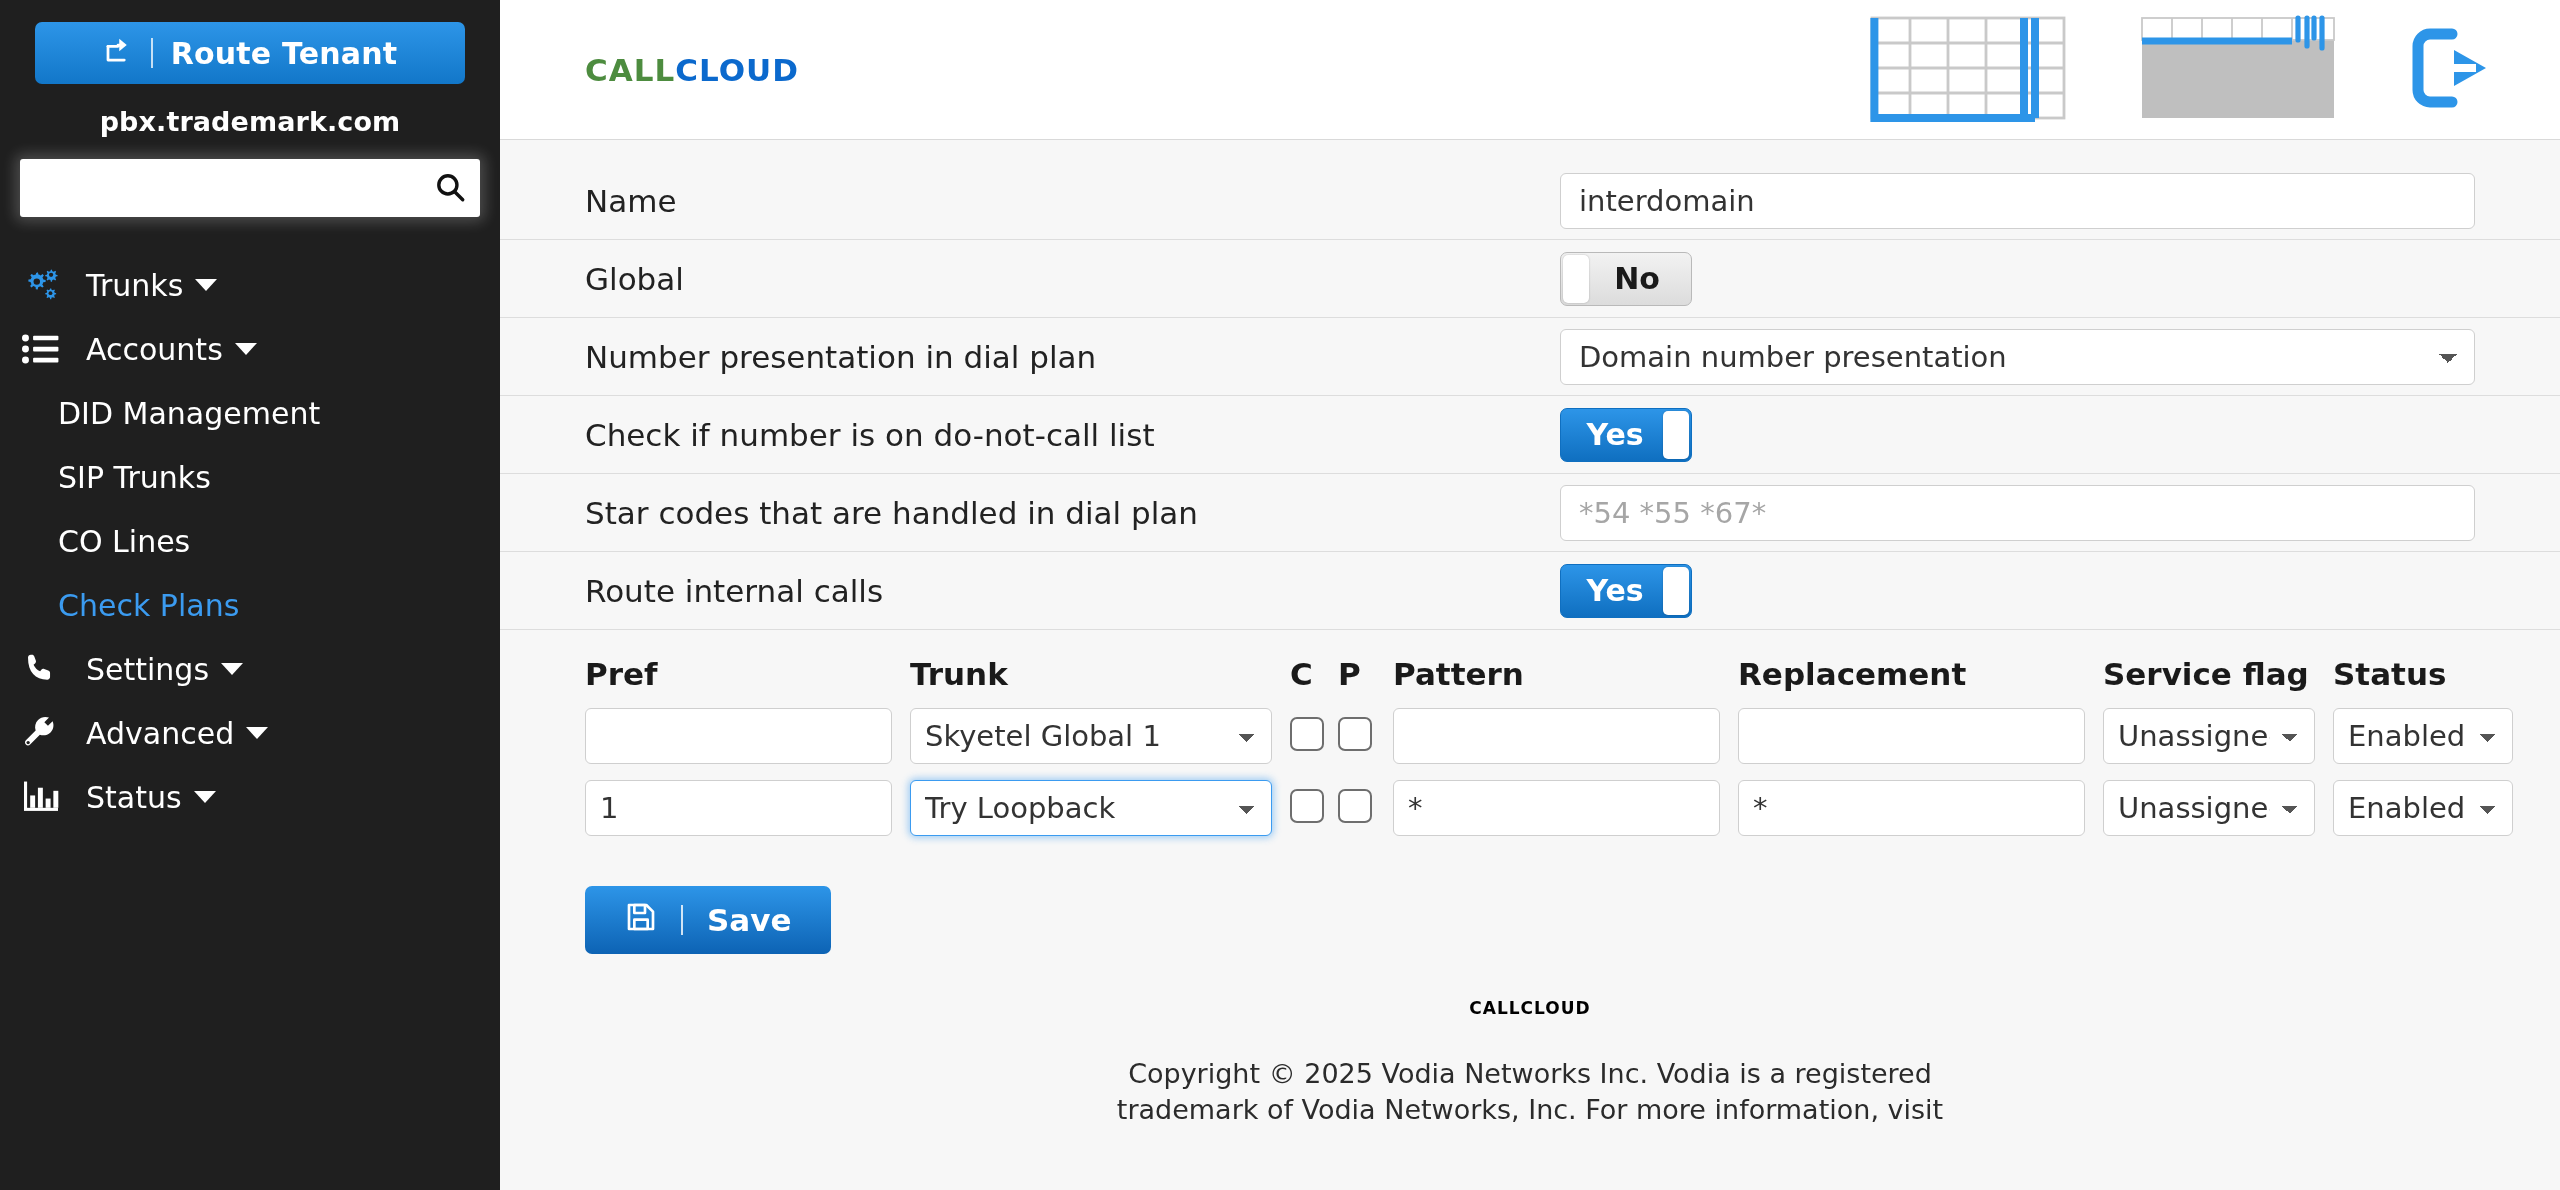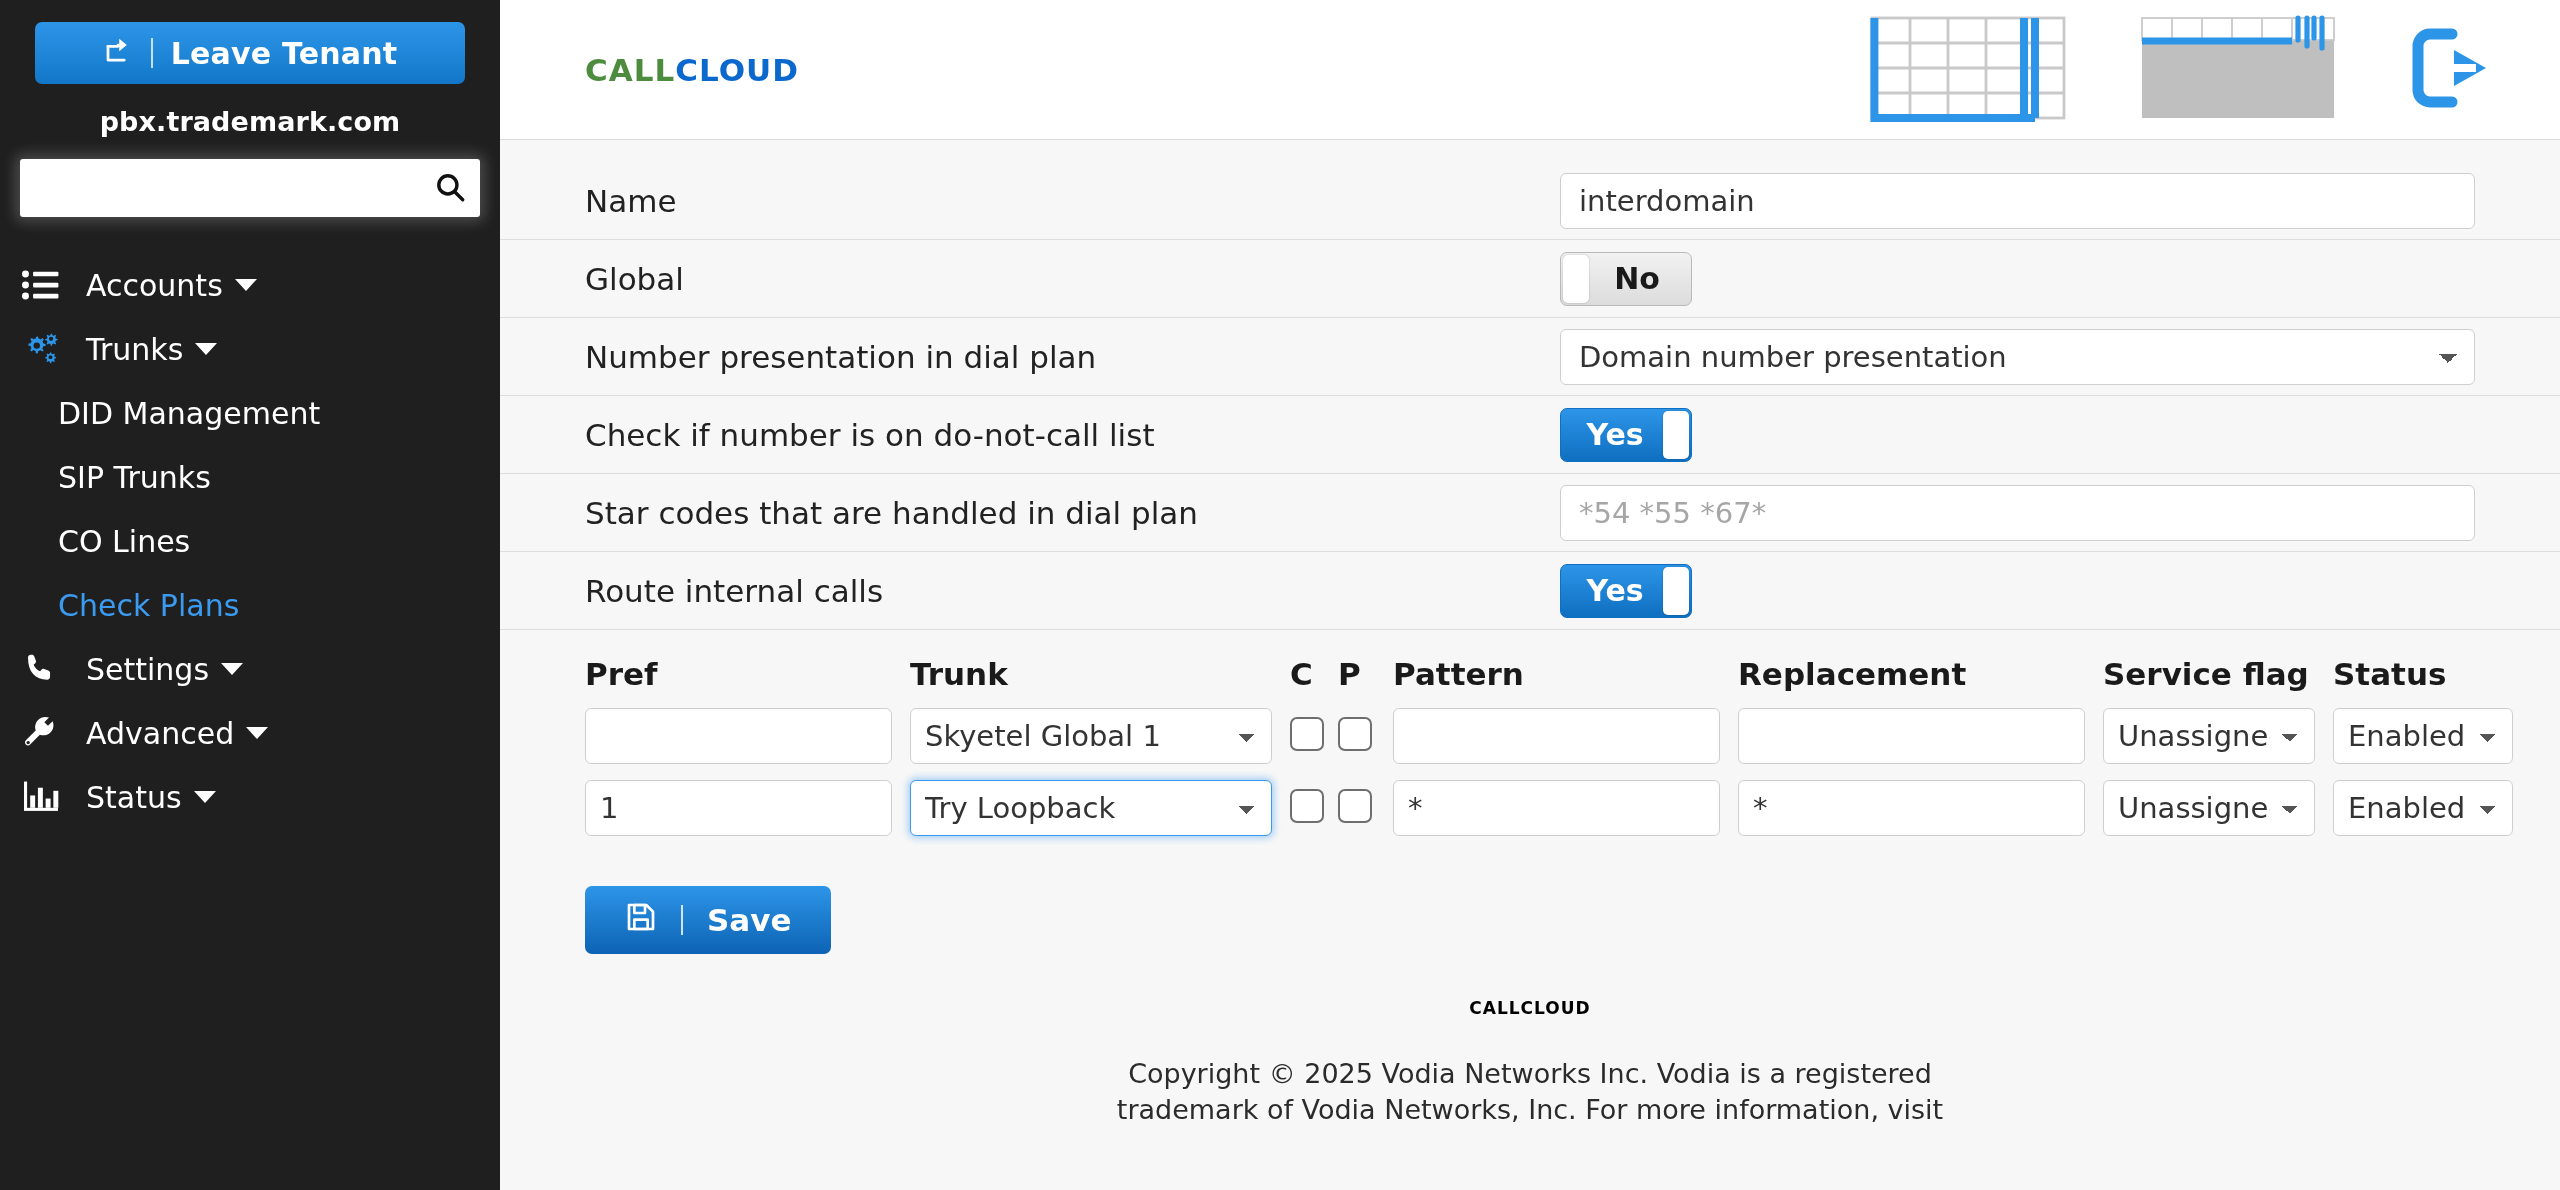--- a/index.html
+++ b/index.html
@@ -356,66 +356,66 @@
     <button class="leave-tenant-btn">
       <span>
         <svg width="30" height="30" viewBox="0 0 24 24" fill="none" stroke="#ffffff" stroke-width="2.2" stroke-linecap="round" stroke-linejoin="round">
           <path d="M4 9v11h13"></path>
           <path d="M4 9h8"></path>
           <path d="M13 3l6 5-6 5V3z" fill="#ffffff" stroke="none"></path>
           <path d="M12 8h2"></path>
         </svg>
       </span>
       <span class="divider-v"></span>
-      <span>Leave Tenant</span>
+      <span>Route Tenant</span>
     </button>
 
     <div class="tenant-host">pbx.trademark.com</div>
 
     <div class="search-wrap">
       <input type="text" value="" placeholder="" style="">
       <button class="search-icon-btn">
         <span>
           <svg width="34" height="34" viewBox="0 0 24 24" fill="none" stroke="#111" stroke-width="2.4" stroke-linecap="round">
             <circle cx="10.5" cy="10.5" r="6.4"></circle>
             <path d="M15.3 15.3L21 21"></path>
           </svg>
         </span>
       </button>
     </div>
 
     <div class="nav">
+
+      <div class="nav-item">
+        <span class="nav-ico">
+          <svg width="40" height="34" viewBox="0 0 26 22" fill="#2d95e8">
+            <path d="M9.2 3.2l1.1-.5.4 1.5c.5.1 1 .3 1.4.6l1.3-.9.8.9-.9 1.3c.3.4.5.9.6 1.4l1.5.3-.1 1.2-1.5.2c-.1.5-.3 1-.6 1.4l.9 1.3-.9.8-1.3-.9c-.4.3-.9.5-1.4.6l-.3 1.5-1.2-.1-.2-1.5c-.5-.1-1-.3-1.4-.6l-1.3.9-.8-.9.9-1.3c-.3-.4-.5-.9-.6-1.4l-1.5-.3.1-1.2 1.5-.2c.1-.5.3-1 .6-1.4l-.9-1.3.9-.8 1.3.9c.4-.3.9-.5 1.4-.6z"></path>
+            <circle cx="9.6" cy="8.8" r="2.1" fill="#1f1f1f"></circle>
+            <path d="M18.6 1.2l.8-.3.3 1.1c.3.1.7.2 1 .4l.9-.6.6.6-.6.9c.2.3.3.6.4 1l1.1.2v.8l-1.1.2c-.1.3-.2.7-.4 1l.6.9-.6.6-.9-.6c-.3.2-.6.3-1 .4l-.2 1.1h-.8l-.2-1.1c-.3-.1-.7-.2-1-.4l-.9.6-.6-.6.6-.9c-.2-.3-.3-.6-.4-1l-1.1-.2v-.8l1.1-.2c.1-.3.2-.7.4-1l-.6-.9.6-.6.9.6c.3-.2.6-.3 1-.4z"></path>
+            <circle cx="18.9" cy="4.4" r="1.4" fill="#1f1f1f"></circle>
+            <path d="M18.2 13.4l.7-.3.3 1c.3.1.6.2.9.3l.8-.5.5.5-.5.8c.2.3.3.6.3.9l1 .2v.7l-1 .2c0 .3-.2.6-.3.9l.5.8-.5.5-.8-.5c-.3.2-.6.3-.9.3l-.2 1h-.7l-.2-1c-.3 0-.6-.2-.9-.3l-.8.5-.5-.5.5-.8c-.2-.3-.3-.6-.3-.9l-1-.2v-.7l1-.2c0-.3.2-.6.3-.9l-.5-.8.5-.5.8.5c.3-.2.6-.3.9-.3z"></path>
+            <circle cx="18.5" cy="16.3" r="1.25" fill="#1f1f1f"></circle>
+          </svg>
+        </span>
+        <span class="nav-label">Trunks</span>
+        <span class="nav-caret"></span>
+      </div>
 
       <div class="nav-item">
         <span class="nav-ico">
           <svg width="38" height="32" viewBox="0 0 24 20" fill="#ffffff">
             <circle cx="2.2" cy="3" r="2.2"></circle>
               <rect x="7" y="1.6" width="16" height="2.9" rx="0.6"></rect>
             <circle cx="2.2" cy="10" r="2.2"></circle>
               <rect x="7" y="8.6" width="16" height="2.9" rx="0.6"></rect>
             <circle cx="2.2" cy="17" r="2.2"></circle>
               <rect x="7" y="15.6" width="16" height="2.9" rx="0.6"></rect>
           </svg>
         </span>
         <span class="nav-label">Accounts</span>
-        <span class="nav-caret"></span>
-      </div>
-
-      <div class="nav-item">
-        <span class="nav-ico">
-          <svg width="40" height="34" viewBox="0 0 26 22" fill="#2d95e8">
-            <path d="M9.2 3.2l1.1-.5.4 1.5c.5.1 1 .3 1.4.6l1.3-.9.8.9-.9 1.3c.3.4.5.9.6 1.4l1.5.3-.1 1.2-1.5.2c-.1.5-.3 1-.6 1.4l.9 1.3-.9.8-1.3-.9c-.4.3-.9.5-1.4.6l-.3 1.5-1.2-.1-.2-1.5c-.5-.1-1-.3-1.4-.6l-1.3.9-.8-.9.9-1.3c-.3-.4-.5-.9-.6-1.4l-1.5-.3.1-1.2 1.5-.2c.1-.5.3-1 .6-1.4l-.9-1.3.9-.8 1.3.9c.4-.3.9-.5 1.4-.6z"></path>
-            <circle cx="9.6" cy="8.8" r="2.1" fill="#1f1f1f"></circle>
-            <path d="M18.6 1.2l.8-.3.3 1.1c.3.1.7.2 1 .4l.9-.6.6.6-.6.9c.2.3.3.6.4 1l1.1.2v.8l-1.1.2c-.1.3-.2.7-.4 1l.6.9-.6.6-.9-.6c-.3.2-.6.3-1 .4l-.2 1.1h-.8l-.2-1.1c-.3-.1-.7-.2-1-.4l-.9.6-.6-.6.6-.9c-.2-.3-.3-.6-.4-1l-1.1-.2v-.8l1.1-.2c.1-.3.2-.7.4-1l-.6-.9.6-.6.9.6c.3-.2.6-.3 1-.4z"></path>
-            <circle cx="18.9" cy="4.4" r="1.4" fill="#1f1f1f"></circle>
-            <path d="M18.2 13.4l.7-.3.3 1c.3.1.6.2.9.3l.8-.5.5.5-.5.8c.2.3.3.6.3.9l1 .2v.7l-1 .2c0 .3-.2.6-.3.9l.5.8-.5.5-.8-.5c-.3.2-.6.3-.9.3l-.2 1h-.7l-.2-1c-.3 0-.6-.2-.9-.3l-.8.5-.5-.5.5-.8c-.2-.3-.3-.6-.3-.9l-1-.2v-.7l1-.2c0-.3.2-.6.3-.9l-.5-.8.5-.5.8.5c.3-.2.6-.3.9-.3z"></path>
-            <circle cx="18.5" cy="16.3" r="1.25" fill="#1f1f1f"></circle>
-          </svg>
-        </span>
-        <span class="nav-label">Trunks</span>
         <span class="nav-caret"></span>
       </div>
 
       <div class="nav-sub">
         <span>DID Management</span>
       </div>
       <div class="nav-sub">
         <span>SIP Trunks</span>
       </div>
       <div class="nav-sub">

